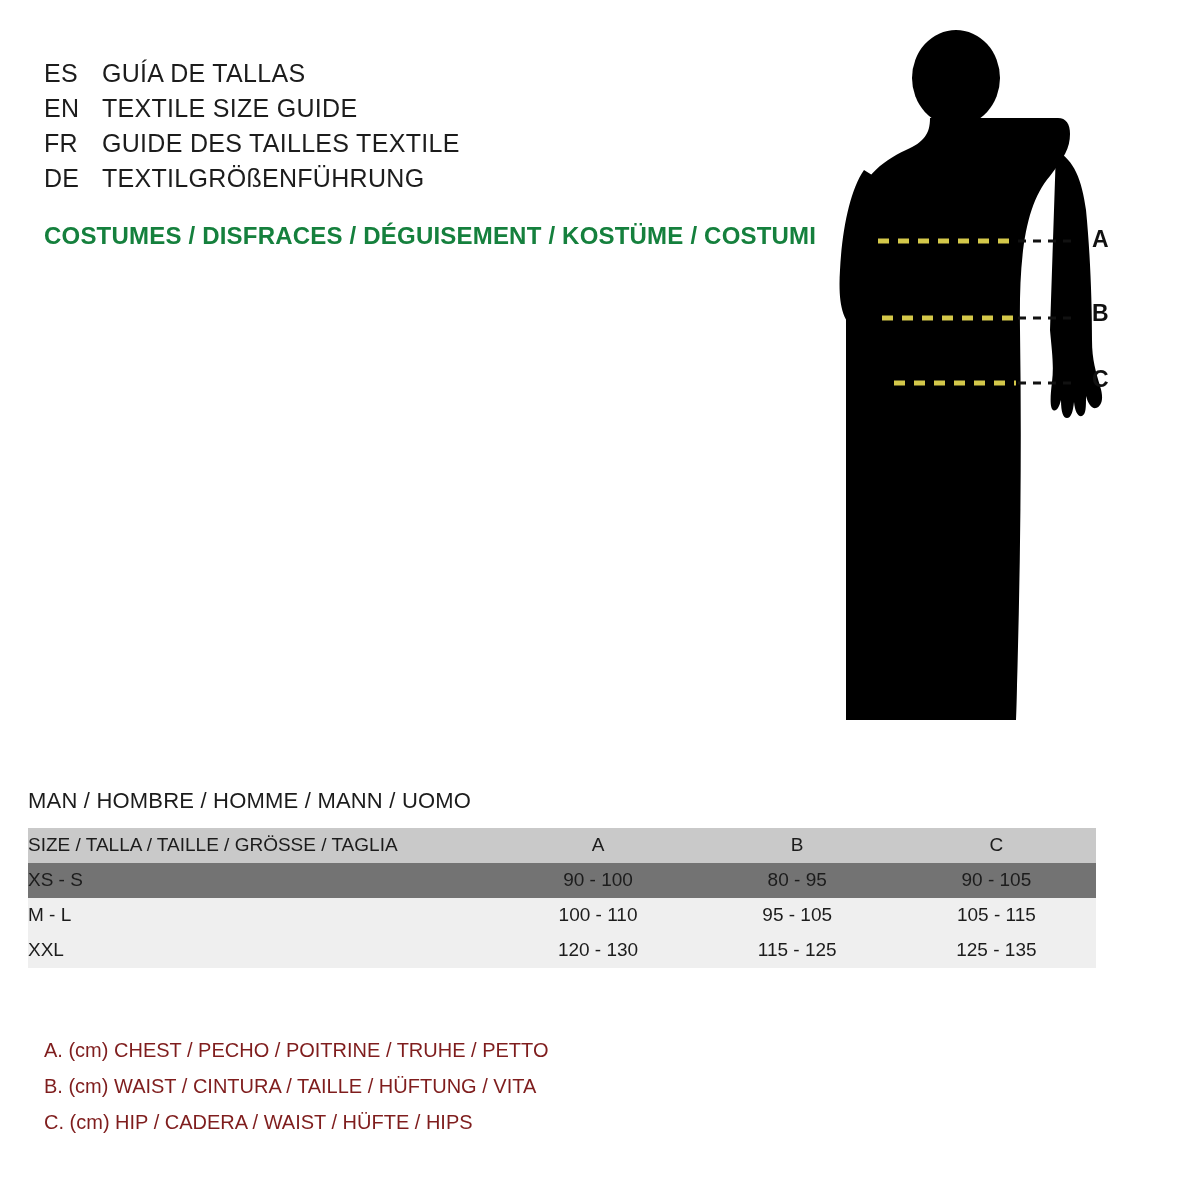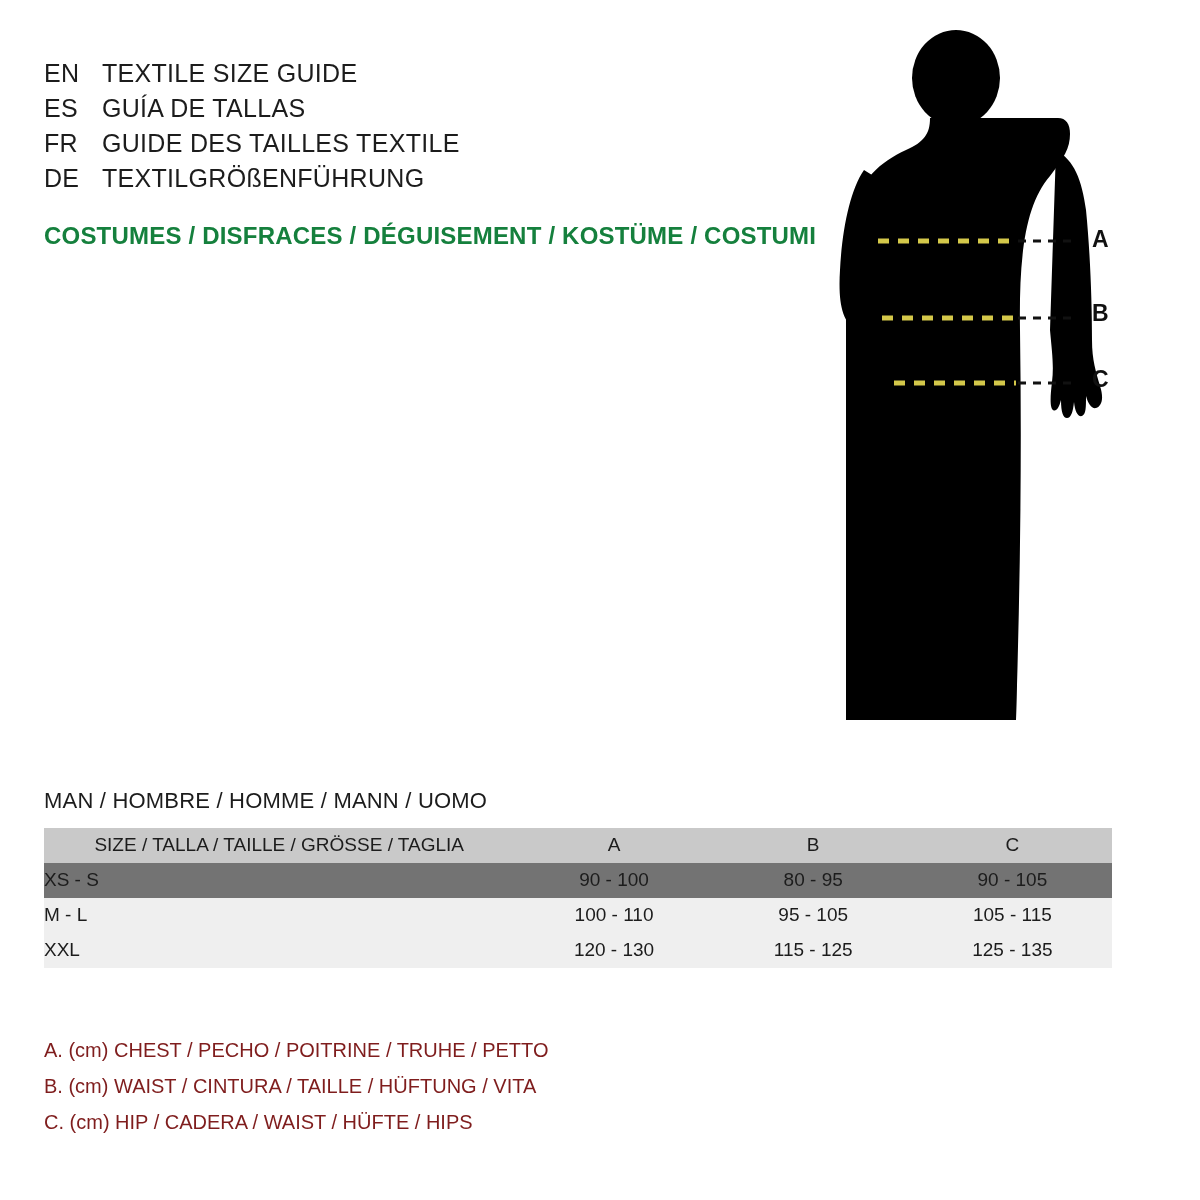--- a/index.html
+++ b/index.html
@@ -65,21 +65,21 @@
     font-weight: bold;
     color: #111111;
   }
   .label-a { left: 272px; top: 196px; }
   .label-b { left: 272px; top: 270px; }
   .label-c { left: 272px; top: 336px; }
 
   
   .table-section {
     position: absolute;
-    left: 44px;
+    left: 28px;
     top: 788px;
     width: 1110px;
   }
   .man-heading {
     font-size: 22px;
     color: #1c1c1c;
     margin-bottom: 14px;
     letter-spacing: 0.2px;
   }
   table.size-table {
@@ -90,21 +90,21 @@
   table.size-table th,
   table.size-table td {
     padding: 6px 0 7px 0;
     font-weight: normal;
     color: #1c1c1c;
   }
   thead tr {
     background: #c9c9c9;
   }
   th.col-size {
-    text-align: center;
+    text-align: left;
     padding-left: 6px;
     width: 470px;
   }
   th.col-m, td.col-m {
     text-align: center;
     width: 199px;
   }
   td.col-size {
     text-align: left;
     padding-left: 6px;
@@ -120,26 +120,26 @@
     font-size: 20px;
     line-height: 36px;
     color: #7f1d1d;
   }
 </style>
 </head>
 <body>
 
 <div class="lang-block">
   <div class="lang-row">
+    <span class="lang-code">ES</span>
+    <span class="lang-title">GUÍA DE TALLAS</span>
+  </div>
+  <div class="lang-row">
     <span class="lang-code">EN</span>
     <span class="lang-title">TEXTILE SIZE GUIDE</span>
-  </div>
-  <div class="lang-row">
-    <span class="lang-code">ES</span>
-    <span class="lang-title">GUÍA DE TALLAS</span>
   </div>
   <div class="lang-row">
     <span class="lang-code">FR</span>
     <span class="lang-title">GUIDE DES TAILLES TEXTILE</span>
   </div>
   <div class="lang-row">
     <span class="lang-code">DE</span>
     <span class="lang-title">TEXTILGRÖßENFÜHRUNG</span>
   </div>
   <div class="costumes-line">COSTUMES / DISFRACES / DÉGUISEMENT / KOSTÜME / COSTUMI</div>

